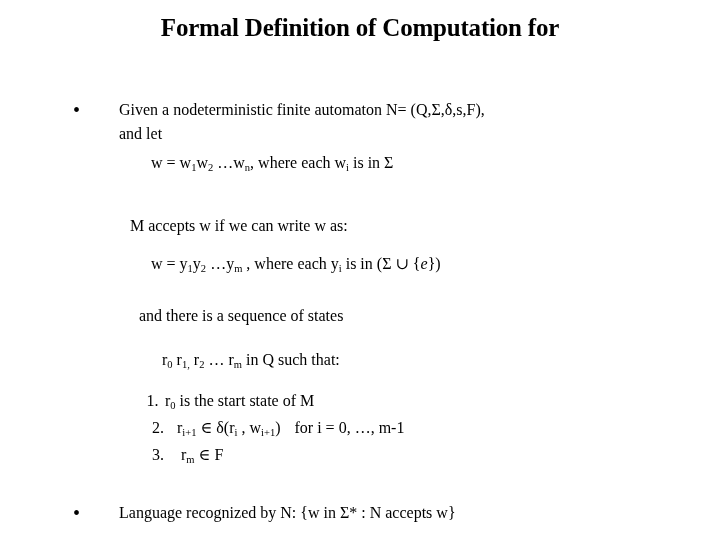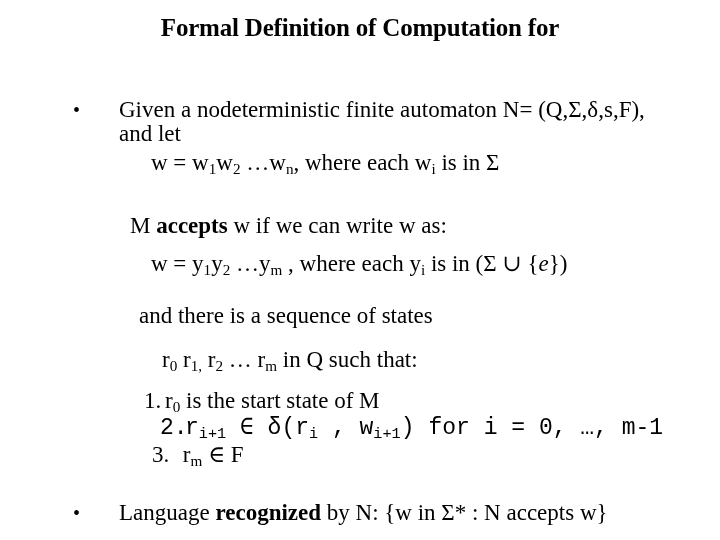--- a/index.html
+++ b/index.html
@@ -39,37 +39,37 @@
   .body-area {
     position: absolute;
     left: 0;
     top: 92px;
     width: 720px;
   }
 
   .line {
     position: absolute;
     white-space: nowrap;
-    font-size: 23px;
+    font-size: 16px;
     line-height: 24px;
   }
 
   .bullet-dot {
     position: absolute;
     font-size: 20px;
     line-height: 24px;
   }
 
   sub {
     font-size: 0.66em;
     vertical-align: -0.28em;
     line-height: 0;
   }
   .ital { font-style: italic; }
-  .bold { font-weight: bold; }
+  .bold { font-weight: normal; }
   .sp-wide { display: inline-block; width: 14px; }
   .num { display: inline-block; width: 25px; }
 </style>
 </head>
 <body>
 
 <div class="slide">
 
   <div class="slide-title">
     <div>Formal Definition of Computation for</div>
@@ -100,21 +100,21 @@
     <div class="line" style="left:139px; top:212px;">and there is a sequence of states</div>
 
     <div class="line" style="left:162px; top:256px;">
       <span>r</span><sub>0</sub><span> r</span><sub>1,</sub><span> r</span><sub>2</sub><span> … r</span><sub>m</sub><span> in Q  such that:</span>
     </div>
 
     <div class="line" style="left:140px; top:297px;text-align:center;">
       <span class="num">1.</span><span>r</span><sub>0</sub><span> is the start state of M</span>
     </div>
 
-    <div class="line" style="left:160px; top:324px;font-family:Liberation Mono, monospace;">
+    <div class="line" style="left:152px; top:324px;">
       <span class="num">2.</span><span>r</span><sub>i+1</sub><span> ∈ δ(r</span><sub>i</sub><span> , w</span><sub>i+1</sub><span>)</span><span class="sp-wide"></span><span>for i = 0, …, m-1</span>
     </div>
 
     <div class="line" style="left:152px; top:351px;">
       <span class="num">3.</span><span> r</span><sub>m</sub><span> ∈ F</span>
     </div>
 
     <span class="bullet-dot" style="left:73px; top:409px;">•</span>
 
     <div class="line" style="left:119px; top:409px;">

